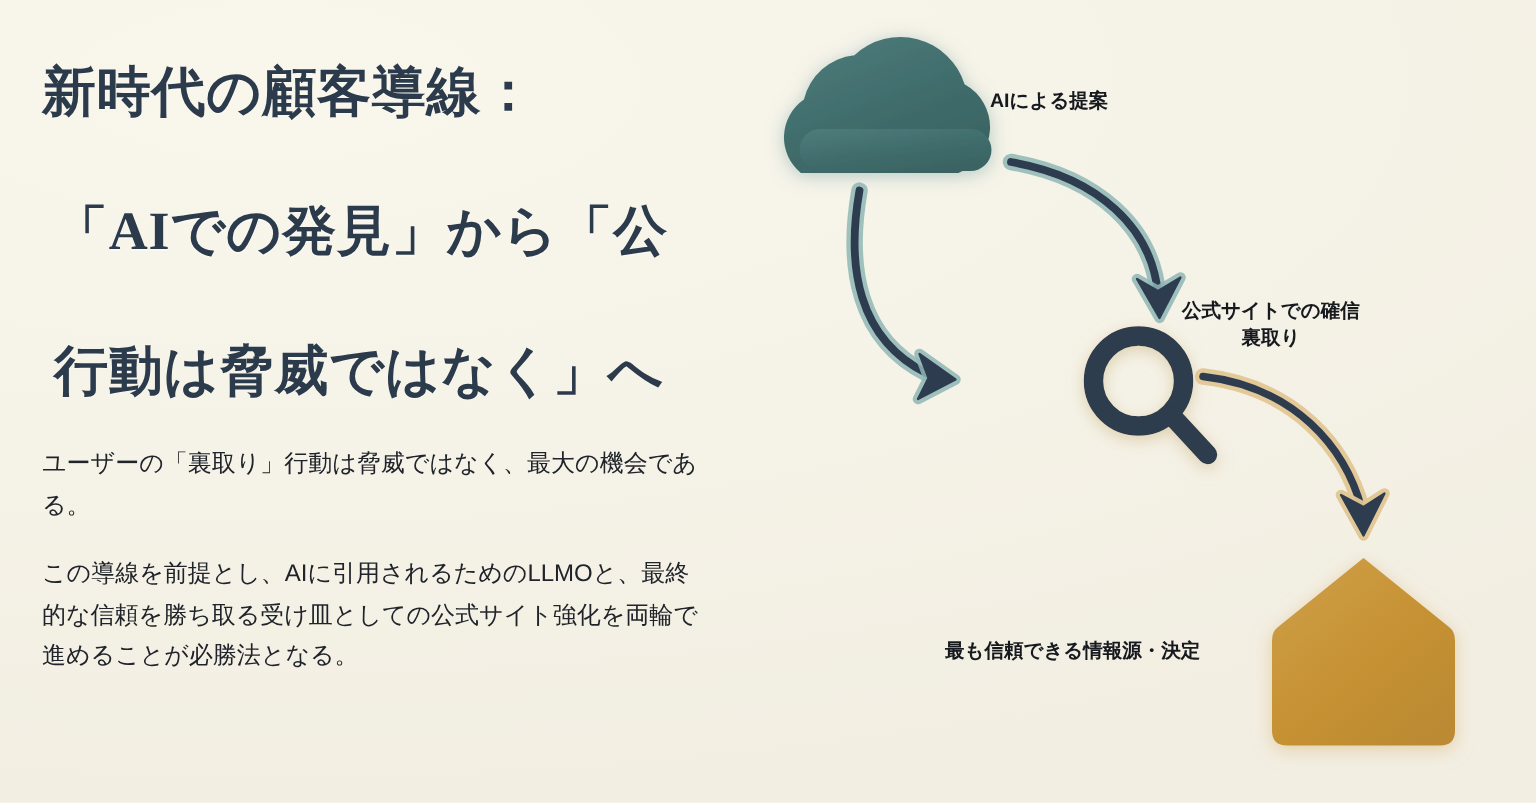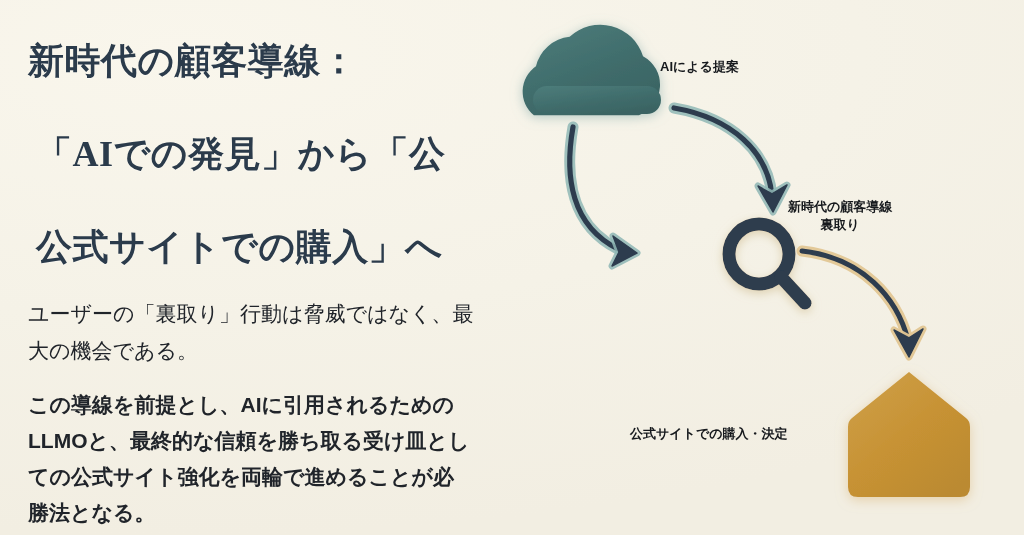--- a/index.html
+++ b/index.html
@@ -37,28 +37,28 @@
     color:#2b3b4b;
     letter-spacing:0.5px;
     text-shadow:0 1px 0 rgba(255,255,255,.35);
   }
   .title .ln { display:block; }
   .title .ln2, .title .ln3 { padding-left:8px;margin-top:46px; }
 
   .body-block { margin-top:26px; }
   .para {
     font-family:"Liberation Sans", "DejaVu Sans", sans-serif;
-    font-size:21px;
+    font-size:16px;
     line-height:1.72;
     color:#20242a;
     margin-bottom:18px;
     max-width:452px;
     font-weight:500;
   }
-  .para:last-child { margin-bottom:0;font-weight:bold; }
+  .para:last-child { margin-bottom:0; }
 
   
   .diagram {
     position:relative;
     flex:1;
     z-index:2;
   }
   .diagram svg { position:absolute; left:0; top:0; }
 
   .dlabel {
@@ -80,21 +80,21 @@
 
 <div class="paper-bg"></div>
 
 <div class="slide">
 
   <section class="left-col">
 
     <h1 class="title">
       <span class="ln ln1">新時代の顧客導線：</span>
       <span class="ln ln2">「AIでの発見」から「公</span>
-      <span class="ln ln3">公式サイトでの購入」へ</span>
+      <span class="ln ln3">行動は脅威ではなく」へ</span>
     </h1>
 
     <div class="body-block">
       <p class="para">ユーザーの「裏取り」行動は脅威ではなく、最大の機会である。</p>
       <p class="para">この導線を前提とし、AIに引用されるためのLLMOと、最終的な信頼を勝ち取る受け皿としての公式サイト強化を両輪で進めることが必勝法となる。</p>
     </div>
 
   </section>
 
   <section class="diagram">
@@ -168,21 +168,21 @@
                  Q 348,497 348,487
                  L 348,427
                  Q 348,421 352,418
                  Z" fill="url(#gHouse)" stroke="none"></path>
       </g>
     </svg>
 
     <div class="dlabel" id="label-ai">AIによる提案</div>
 
     <div class="dlabel" id="label-search">
-      <span>新時代の顧客導線</span><br>
+      <span>公式サイトでの確信</span><br>
       <span>裏取り</span>
     </div>
 
-    <div class="dlabel" id="label-site">公式サイトでの購入・決定</div>
+    <div class="dlabel" id="label-site">最も信頼できる情報源・決定</div>
 
   </section>
 
 </div>
 
 </body></html>

